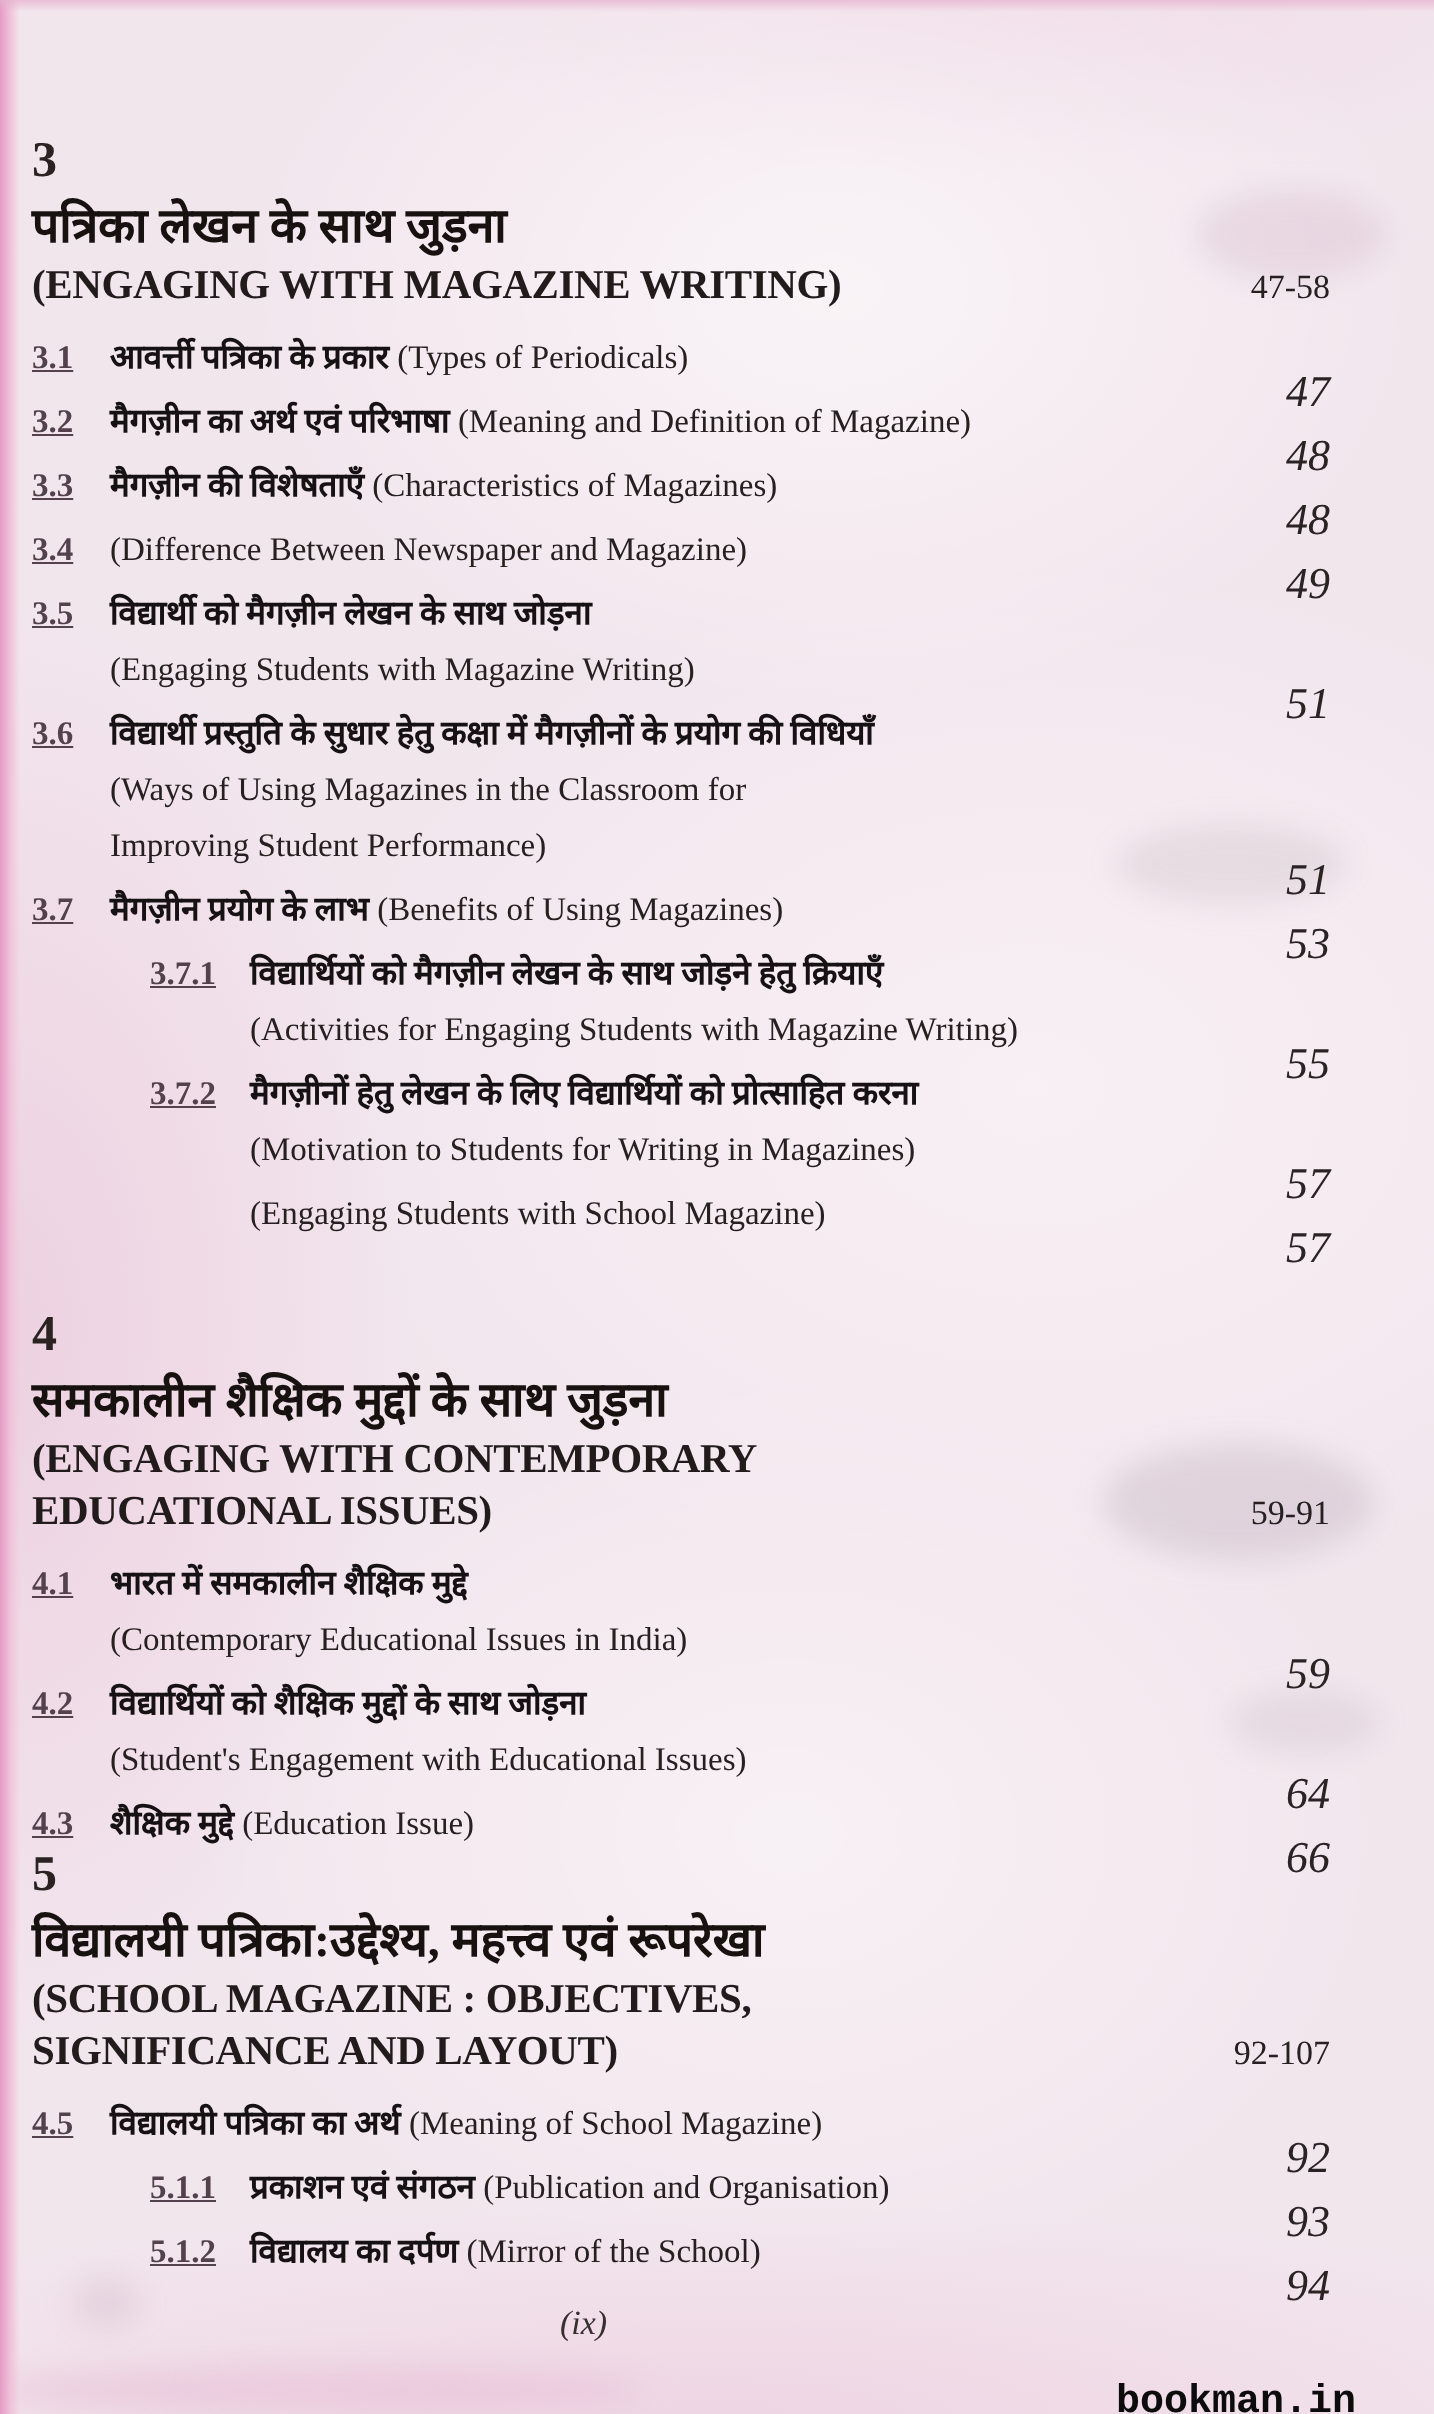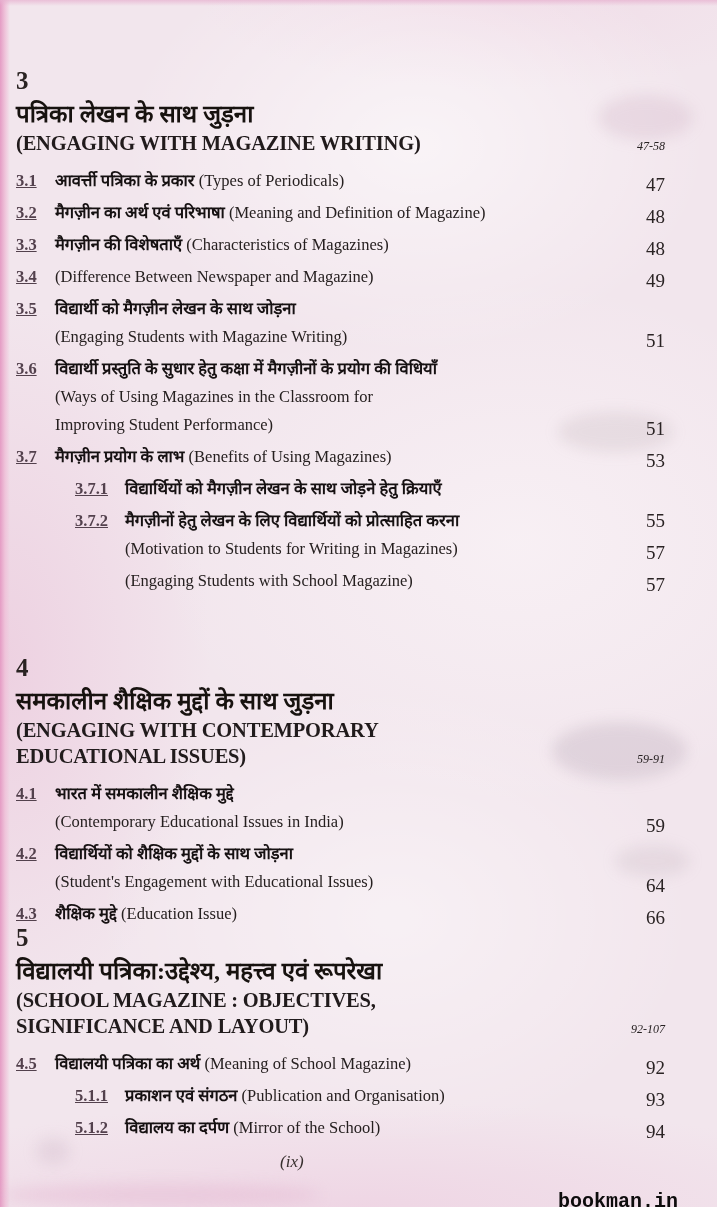--- a/index.html
+++ b/index.html
@@ -35,32 +35,32 @@
   .chapter{position:absolute;left:0;right:0;}
   .chapter:nth-of-type(1){top:66px;}
   .chapter:nth-of-type(2){top:653px;}
   .chapter:nth-of-type(3){top:923px;}
 
   .ch-num{font-weight:700;font-size:25px;line-height:30px;color:#2a2322;}
   .ch-hi{font-weight:700;font-size:24px;line-height:32px;margin-top:2px;color:#17120f;white-space:nowrap;}
   .ch-en-row{display:flex;justify-content:space-between;align-items:baseline;
     font-weight:600;font-size:20.5px;line-height:26px;letter-spacing:-0.2px;
     color:#211b1c;white-space:nowrap;}
-  .ch-en-row .range{font-weight:400;font-size:12px;letter-spacing:0;color:#262021;font-style:italic;}
+  .ch-en-row .range{font-weight:400;font-size:17px;letter-spacing:0;color:#262021;}
 
   .entries{margin-top:8px;}
   .entry{margin-top:4px;}
   .line{position:relative;line-height:28px;font-size:16.5px;white-space:nowrap;}
   .line .num{position:absolute;left:0;top:0;font-weight:600;color:#53414d;text-decoration:underline;}
   .entry.lvl1 .num{left:0;}
   .entry.lvl1 .txt{margin-left:39px;}
   .entry.lvl2 .num{left:59px;}
   .entry.lvl2 .txt{margin-left:109px;}
   .line .txt{display:inline-block;}
-  .line .pg{position:absolute;right:0;top:4px;color:#2a2324;font-size:19px;}
+  .line .pg{position:absolute;right:0;top:17px;color:#2a2324;font-size:22px;font-style:italic;}
   .hi{font-weight:700;color:#161112;}
 
   .footer{position:absolute;left:16px;right:39px;top:1145px;height:34px;}
   .roman{position:absolute;left:264px;font-style:italic;font-size:17px;line-height:34px;color:#38302f;}
   .brand{position:absolute;right:0;top:0;font-family:Liberation Mono, monospace;
     font-weight:700;font-size:20px;line-height:34px;color:#0d0c0c;margin-top:40px;}
 </style>
 </head>
 <body>
 
@@ -103,21 +103,21 @@
           <div class="entry lvl1">
             <div class="line"><span class="num">3.6</span><span class="txt"><b class="hi">विद्यार्थी प्रस्तुति के सुधार हेतु कक्षा में मैगज़ीनों  के प्रयोग की विधियाँ</b></span></div>
             <div class="line"><span class="txt">(Ways of Using Magazines in the Classroom for</span></div>
             <div class="line"><span class="txt">Improving Student Performance)</span><span class="pg">51</span></div>
           </div>
           <div class="entry lvl1">
             <div class="line"><span class="num">3.7</span><span class="txt"><b class="hi">मैगज़ीन प्रयोग के लाभ </b>(Benefits of Using Magazines)</span><span class="pg">53</span></div>
           </div>
           <div class="entry lvl2">
             <div class="line"><span class="num">3.7.1</span><span class="txt"><b class="hi">विद्यार्थियों को मैगज़ीन लेखन के साथ जोड़ने हेतु क्रियाएँ</b></span></div>
-            <div class="line"><span class="pg">55</span></div>
+            <div class="line"><span class="txt">(Activities for Engaging Students with Magazine Writing)</span><span class="pg">55</span></div>
           </div>
           <div class="entry lvl2">
             <div class="line"><span class="num">3.7.2</span><span class="txt"><b class="hi">मैगज़ीनों हेतु लेखन के लिए विद्यार्थियों को प्रोत्साहित करना</b></span></div>
             <div class="line"><span class="txt">(Motivation to Students for Writing in Magazines)</span><span class="pg">57</span></div>
           </div>
           <div class="entry lvl2">
             <div class="line"><span class="txt">(Engaging Students with School Magazine)</span><span class="pg">57</span></div>
           </div>
         </div>
       </section>

